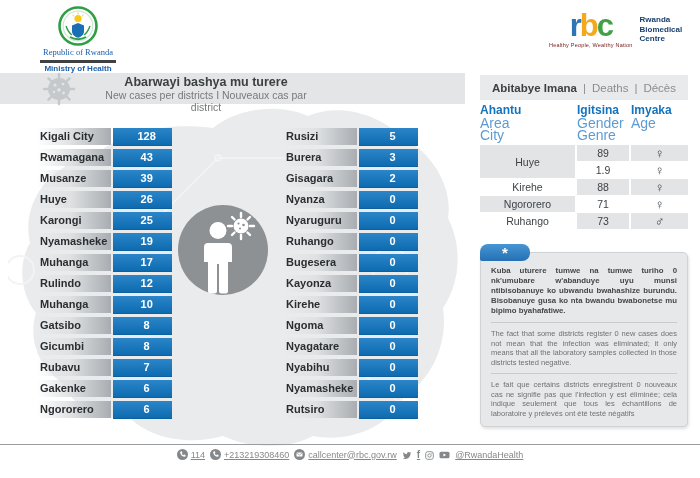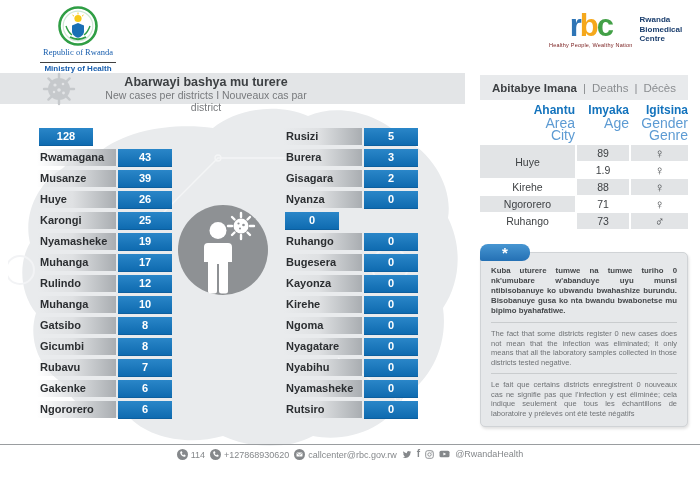--- a/index.html
+++ b/index.html
@@ -3,21 +3,21 @@
 <meta charset="utf-8">
 <style>
   html,body{margin:0;padding:0;background:#fff;}
   #root{position:relative;width:700px;height:478px;background:#ffffff;overflow:hidden;
         font-family:"Liberation Sans",sans-serif;-webkit-font-smoothing:antialiased;}
 
   
   .moh{position:absolute;left:30px;top:6px;width:96px;text-align:center;}
   .moh svg{display:block;margin:0 auto;}
   .moh-t1{font-size:8.5px;color:#1a5fae;margin-top:1px;font-family:Liberation Serif, serif;}
-  .moh-t2{font-size:8px;font-weight:bold;color:#1a5fae;border-top:1px solid #404040;
+  .moh-t2{font-size:8px;font-weight:bold;color:#1a5fae;border-top:3px solid #404040;
           display:inline-block;padding:1px 4px 0;margin-top:1px;}
   .rbc{position:absolute;left:549px;top:11px;display:flex;align-items:flex-start;}
   .rbc-letters-col{text-align:center;}
   .rbc-letters{font-size:31px;font-weight:bold;letter-spacing:-2px;line-height:30px;}
   .rbc-letters .l-r{color:#2e75b6;} .rbc-letters .l-b{color:#f5a81c;} .rbc-letters .l-c{color:#43a047;}
   .rbc-tagline{font-size:5.5px;color:#7a2020;letter-spacing:.2px;margin-top:1px;white-space:nowrap;}
   .rbc-name{margin-left:7px;margin-top:4px;}
   .rbc-name div{font-size:8px;font-weight:bold;color:#1c3f6e;line-height:9.5px;}
 
   
@@ -37,51 +37,51 @@
 
   
   .d-col{position:absolute;top:128px;width:135px;}
   #col-left{left:37px;} #col-right{left:283px;}
   .d-row{display:flex;align-items:center;height:17px;margin-bottom:4px;}
   .d-label{width:79px;height:17px;line-height:17px;font-size:11px;font-weight:bold;color:#2b2e31;
            padding-left:3px;box-sizing:border-box;white-space:nowrap;
            background:linear-gradient(90deg,rgba(255,255,255,0) 0%,#dfe1e3 45%,#a9adb1 100%);}
   .d-value{width:54px;height:17px;margin-left:2px;background:linear-gradient(180deg,#2a86c8,#0f6bb0);
            border-bottom:1px solid #0d5f9e;color:#fff;font-size:11px;font-weight:bold;
-           display:flex;align-items:center;justify-content:center;}
+           display:flex;align-items:center;justify-content:center;padding-left:8px;}
 
   
   .deaths{position:absolute;left:480px;top:75px;width:208px;}
   .deaths-head{height:25px;background:#e8eaec;display:flex;align-items:center;justify-content:center;gap:6px;}
   .dh-kin{font-size:11.5px;font-weight:bold;color:#3d4043;}
   .dh-sep,.dh-en,.dh-fr{font-size:11.5px;color:#8a8d90;}
   .deaths-cols{display:grid;grid-template-columns:95px 52px 57px;gap:0 2px;margin-top:4px;}
-  .dcol-h{text-align:right;}
+  .dcol-h{text-align:left;}
   .dcol-h .main{font-size:12px;font-weight:bold;color:#1373bd;line-height:13px;}
   .dcol-h .sub{font-size:14px;color:#5d9bd3;line-height:12px;}
   .deaths-grid{display:grid;grid-template-columns:95px 52px 57px;grid-auto-rows:16px;gap:1px 2px;margin-top:4px;}
   .dcell{display:flex;align-items:center;justify-content:center;font-size:10.5px;color:#3f4245;}
   .dshade{background:#e2e4e6;}
   .dgender{font-size:13px;line-height:13px;}
 
   
   .note{position:absolute;left:480px;top:244px;width:208px;}
   .note-tab{position:absolute;left:0;top:0;width:50px;height:17px;background:linear-gradient(180deg,#4796d2,#2470b4);
             border-radius:8px 8px 8px 2px;z-index:2;display:flex;align-items:center;justify-content:center;
             color:#fff;font-size:15px;font-weight:bold;line-height:10px;}
   .note-box{margin-top:8px;background:#e6e8ea;border:1px solid #d0d3d6;border-radius:5px;
             box-shadow:1px 2px 3px rgba(0,0,0,.12);padding:13px 10px 8px;box-sizing:border-box;}
   .note-kin{font-size:7.8px;font-weight:bold;color:#44474a;line-height:10px;text-align:justify;}
   .note-en,.note-fr{font-size:7.5px;color:#6f7275;line-height:9.5px;text-align:justify;
                     border-top:1px solid #c9ccce;margin-top:6px;padding-top:6px;}
 
   
   .footer-line{position:absolute;left:0;top:444px;width:700px;border-top:1px solid #9a9da0;}
-  .footer{position:absolute;left:0;top:449px;width:700px;display:flex;align-items:flex-start;
-          justify-content:center;gap:5px;color:#85888b;font-size:9px;}
+  .footer{position:absolute;left:0;top:449px;width:700px;display:flex;align-items:flex-end;
+          justify-content:center;gap:5px;color:#85888b;font-size:9px;text-decoration:underline;}
   .f-item{display:flex;align-items:center;gap:3px;}
   .f-social{display:flex;align-items:center;gap:5px;}
   .fb-f{font-weight:bold;font-size:10px;color:#85888b;line-height:10px;}
 </style>
 </head>
 <body>
 
 <div id="root">
 
   <svg class="map" width="462" height="352" viewBox="0 0 462 352">
@@ -177,20 +177,21 @@
     <g fill="#8e9194">
       <circle cx="61.5" cy="19.5" r="1.1"></circle>
         <circle cx="66.5" cy="21" r="1.3"></circle>
         <circle cx="63" cy="24.5" r="1"></circle>
     </g>
   </svg>
 
   <div class="d-col" id="col-left">
 
       <div class="d-row">
+        <div class="d-label">Kigali City</div>
         <div class="d-value">128</div>
       </div>
 
       <div class="d-row">
         <div class="d-label">Rwamagana</div>
         <div class="d-value">43</div>
       </div>
 
       <div class="d-row">
         <div class="d-label">Musanze</div>
@@ -268,20 +269,21 @@
         <div class="d-label">Gisagara</div>
         <div class="d-value">2</div>
       </div>
 
       <div class="d-row">
         <div class="d-label">Nyanza</div>
         <div class="d-value">0</div>
       </div>
 
       <div class="d-row">
+        <div class="d-label">Nyaruguru</div>
         <div class="d-value">0</div>
       </div>
 
       <div class="d-row">
         <div class="d-label">Ruhango</div>
         <div class="d-value">0</div>
       </div>
 
       <div class="d-row">
         <div class="d-label">Bugesera</div>
@@ -332,28 +334,28 @@
       <span class="dh-sep">|</span>
       <span class="dh-fr">Décès</span>
     </div>
     <div class="deaths-cols">
       <div class="dcol-h">
         <div class="main">Ahantu</div>
         <div class="sub">Area</div>
         <div class="sub">City</div>
       </div>
       <div class="dcol-h">
+        <div class="main">Igitsina</div>
+        <div class="sub">Gender</div>
+        <div class="sub">Genre</div>
+      </div>
+      <div class="dcol-h">
         <div class="main">Imyaka</div>
         <div class="sub">Age</div>
         <div class="sub"></div>
-      </div>
-      <div class="dcol-h">
-        <div class="main">Igitsina</div>
-        <div class="sub">Gender</div>
-        <div class="sub">Genre</div>
       </div>
     </div>
     <div class="deaths-grid">
       <div class="dcell dshade" style="grid-column:1;grid-row:1/3;">Huye</div>
       <div class="dcell dshade" style="grid-column:2;grid-row:1;">89</div>
       <div class="dcell dshade dgender" style="grid-column:3;grid-row:1;">♀</div>
       <div class="dcell" style="grid-column:2;grid-row:2;">1.9</div>
       <div class="dcell dgender" style="grid-column:3;grid-row:2;">♀</div>
       <div class="dcell" style="grid-column:1;grid-row:3;">Kirehe</div>
       <div class="dcell dshade" style="grid-column:2;grid-row:3;">88</div>
@@ -383,21 +385,21 @@
           <circle cx="5" cy="5" r="5" fill="#85888b"></circle>
           <path fill="#ffffff" d="M3.1 2.4 L4 2.1 C4.2 2.05 4.4 2.15 4.5 2.35 L4.9 3.3 C4.97 3.5 4.9 3.7 4.75 3.8 L4.2 4.2 C4.5 4.85 5.05 5.4 5.7 5.7 L6.1 5.15 C6.2 5 6.4 4.95 6.6 5 L7.55 5.4 C7.75 5.5 7.85 5.7 7.8 5.9 L7.55 6.8 C7.5 7 7.3 7.15 7.1 7.15 C4.85 7.05 2.95 5.15 2.85 2.9 C2.85 2.7 2.95 2.5 3.1 2.4 Z"></path>
         </svg>
       <span>114</span>
     </span>
     <span class="f-item">
       <svg width="11" height="11" viewBox="0 0 10 10">
           <circle cx="5" cy="5" r="5" fill="#85888b"></circle>
           <path fill="#ffffff" d="M3.1 2.4 L4 2.1 C4.2 2.05 4.4 2.15 4.5 2.35 L4.9 3.3 C4.97 3.5 4.9 3.7 4.75 3.8 L4.2 4.2 C4.5 4.85 5.05 5.4 5.7 5.7 L6.1 5.15 C6.2 5 6.4 4.95 6.6 5 L7.55 5.4 C7.75 5.5 7.85 5.7 7.8 5.9 L7.55 6.8 C7.5 7 7.3 7.15 7.1 7.15 C4.85 7.05 2.95 5.15 2.85 2.9 C2.85 2.7 2.95 2.5 3.1 2.4 Z"></path>
         </svg>
-      <span>+127868930620</span>
+      <span>+213219308460</span>
     </span>
     <span class="f-item">
       <svg width="11" height="11" viewBox="0 0 10 10">
           <circle cx="5" cy="5" r="5" fill="#85888b"></circle>
           <rect x="2.3" y="3.2" width="5.4" height="3.7" rx="0.5" fill="#ffffff"></rect>
           <path d="M2.4 3.4 L5 5.4 L7.6 3.4" stroke="#85888b" stroke-width="0.6" fill="none"></path>
         </svg>
       <span>callcenter@rbc.gov.rw</span>
     </span>
     <span class="f-social">

